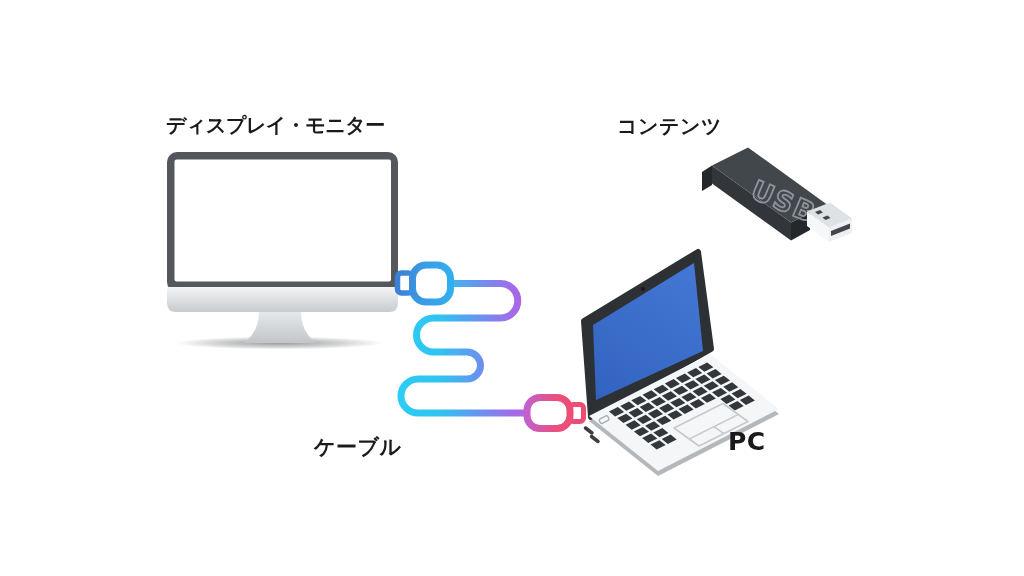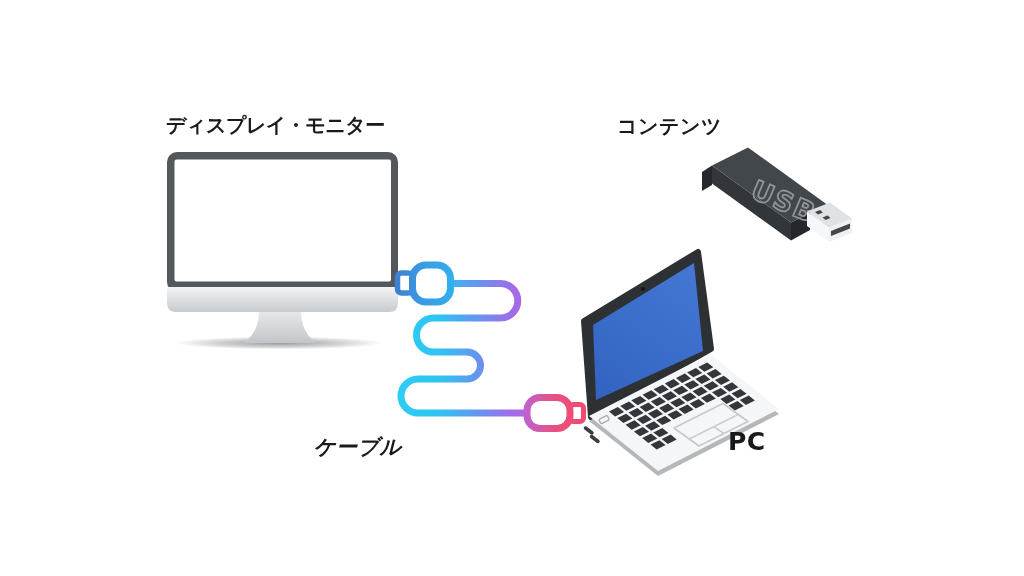--- a/index.html
+++ b/index.html
@@ -7,21 +7,21 @@
     position:relative;width:1024px;height:576px;background:#ffffff;
     overflow:hidden;font-family:"DejaVu Sans","Liberation Sans",sans-serif;
   }
   #scene{position:absolute;left:0;top:0;}
   .lbl{
     position:absolute;font-weight:bold;color:#1a1a1a;white-space:nowrap;
     font-family:"DejaVu Sans","Liberation Sans",sans-serif;
   }
   #lbl-display{left:166px;top:112px;font-size:20px;letter-spacing:-0.5px;}
   #lbl-content{left:617px;top:113px;font-size:20px;letter-spacing:0.5px;}
-  #lbl-cable{left:314px;top:433px;font-size:21px;letter-spacing:0.5px;font-style:italic;}
+  #lbl-cable{left:314px;top:433px;font-size:21px;letter-spacing:0.5px;}
   #lbl-pc{left:728px;top:427px;font-size:25px;letter-spacing:0.5px;}
 </style>
 </head>
 <body>
 
 <div id="canvas">
 
   <svg id="scene" width="1024" height="576" viewBox="0 0 1024 576">
     <defs>
       <radialGradient id="shadowG" cx="0.5" cy="0.5" r="0.5">

